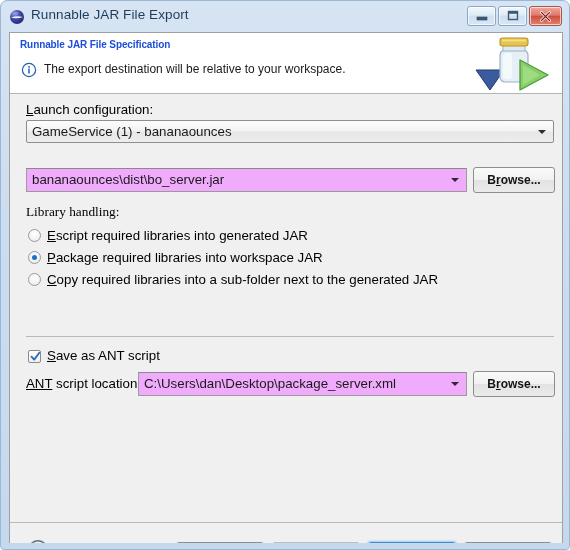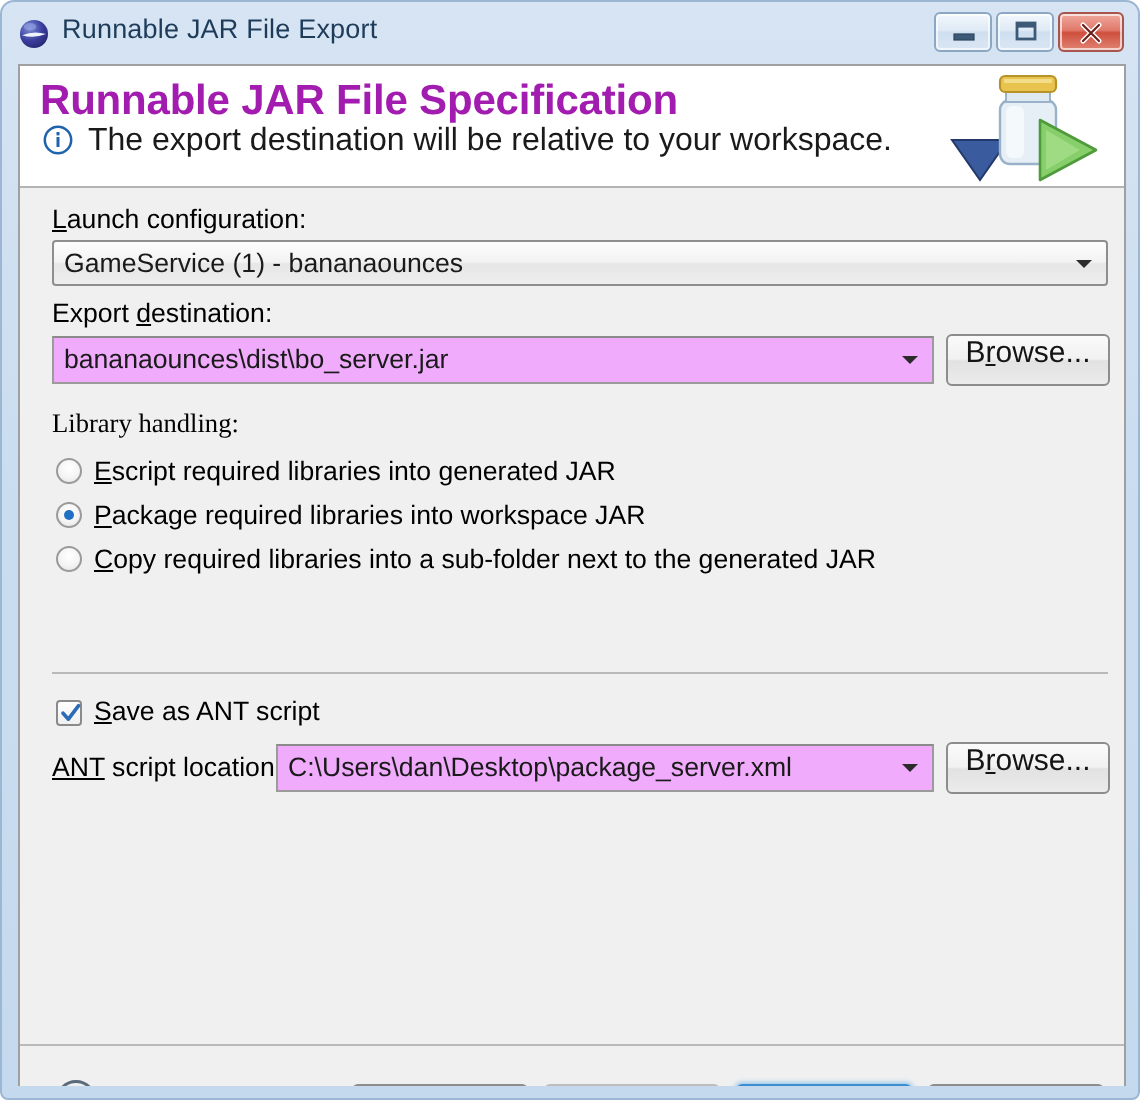--- a/index.html
+++ b/index.html
@@ -91,34 +91,34 @@
     position: absolute;
     left: 0; top: 0;
     width: 552px;
     height: 60px;
     background: #ffffff;
     border-bottom: 1px solid #b4b4b4;
   }
   #header-title {
     position: absolute;
     left: 10px; top: 6px;
-    font-size: 21px;
+    font-size: 10px;
     font-weight: bold;
-    color: #a21caf;
+    color: #1d4ed8;
     letter-spacing: -0.1px;
   }
   #header-info-icon {
     position: absolute;
     left: 11px; top: 29px;
     width: 16px; height: 16px;
   }
   #header-message {
     position: absolute;
     left: 34px; top: 29px;
-    font-size: 16px;
+    font-size: 12px;
     color: #1a1a1a;
   }
   #header-art {
     position: absolute;
     right: 6px; top: -1px;
     width: 86px; height: 61px;
   }
 
   
   #body {
@@ -181,25 +181,26 @@
   }
 
   
   .btn {
     position: absolute;
     box-sizing: border-box;
     border: 1px solid #8d8d8d;
     border-radius: 3px;
     background: linear-gradient(180deg, #fafafa 0%, #f1f1f1 48%, #e2e2e2 52%, #ebebeb 100%);
     display: flex;
-    align-items: flex-start;
+    align-items: center;
     justify-content: center;
-    font-size: 15px;
+    font-size: 12px;
     color: #141414;
     cursor: default;
+    font-weight: bold;
   }
   .btn.focused {
     box-shadow: inset 0 0 0 1px #ffffff;
   }
   .btn.default {
     border: 1px solid #3c8ed0;
     box-shadow: 0 0 0 1px #7ec4ef inset, 0 0 2px 1px rgba(90,170,230,0.55);
   }
   .btn.disabled {
     color: #a4a4a4;
@@ -343,21 +344,20 @@
 
     <div id="body">
 
       <div class="field-label" style="left:16px; top:8px;"><span class="mn">L</span><span>aunch configuration:</span></div>
 
       <div class="combo-ro" style="left:16px; top:26px; width:528px;">
         <span class="txt">GameService (1) - bananaounces</span>
         <span class="arrow"></span>
       </div>
 
-      <div class="field-label" style="left:16px; top:55px;"><span>Export </span><span class="mn">d</span><span>estination:</span></div>
 
       <div class="combo-edit" style="left:16px; top:74px; width:441px;">
         <span class="txt">bananaounces\dist\bo_server.jar</span>
         <span class="arrow"></span>
       </div>
 
       <div class="btn" style="left:463px; top:73px; width:82px; height:26px;">
         <span><span>B</span><span class="mn">r</span><span>owse...</span></span>
       </div>
 

